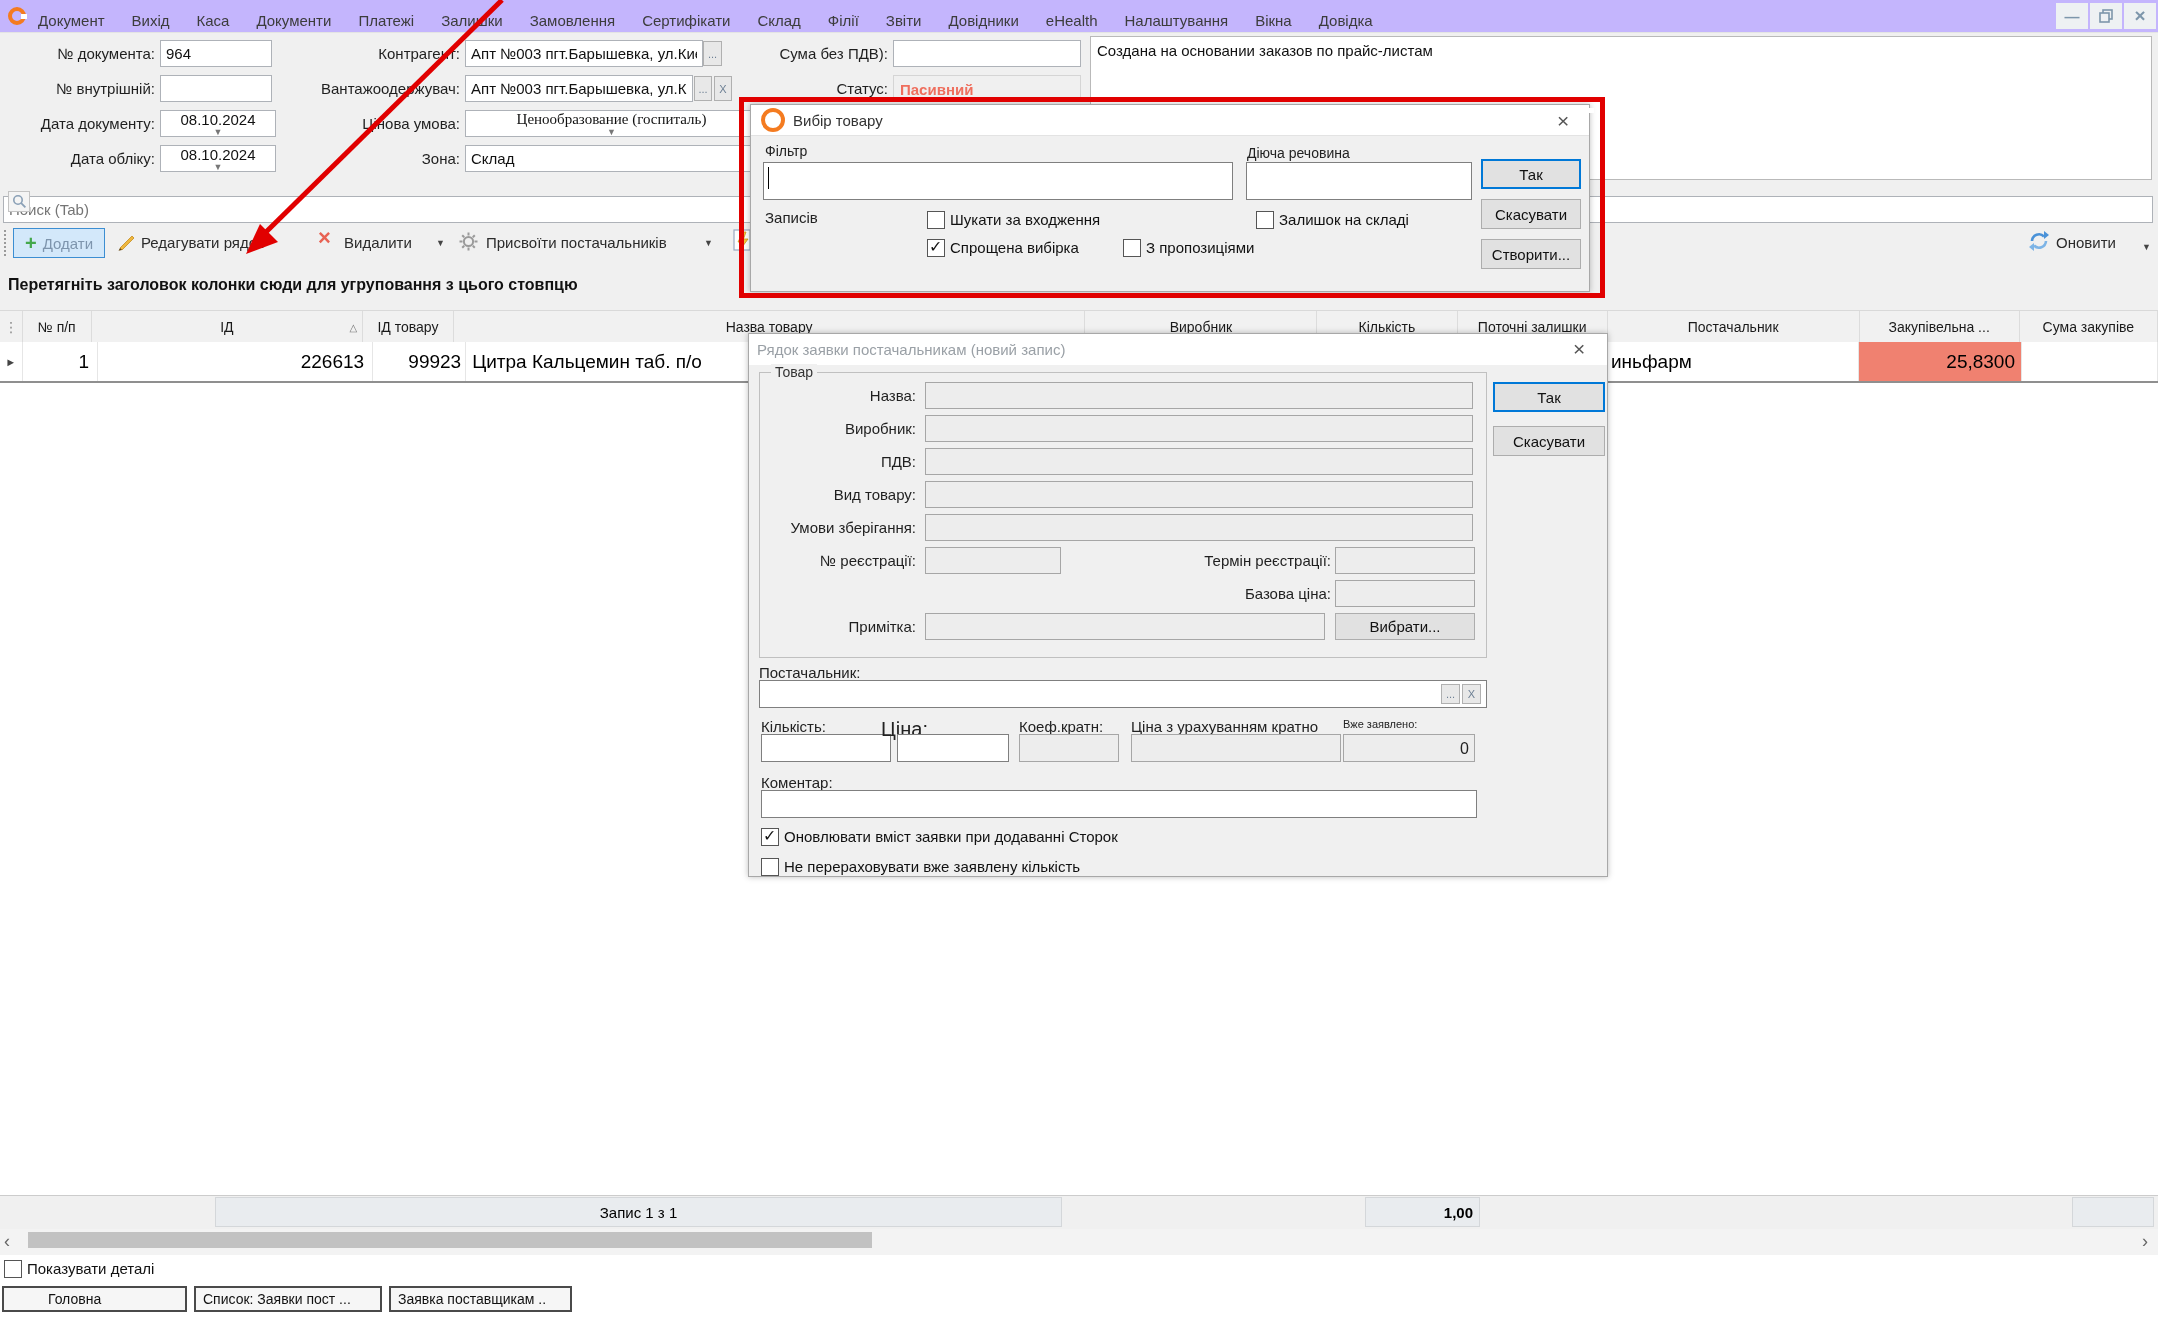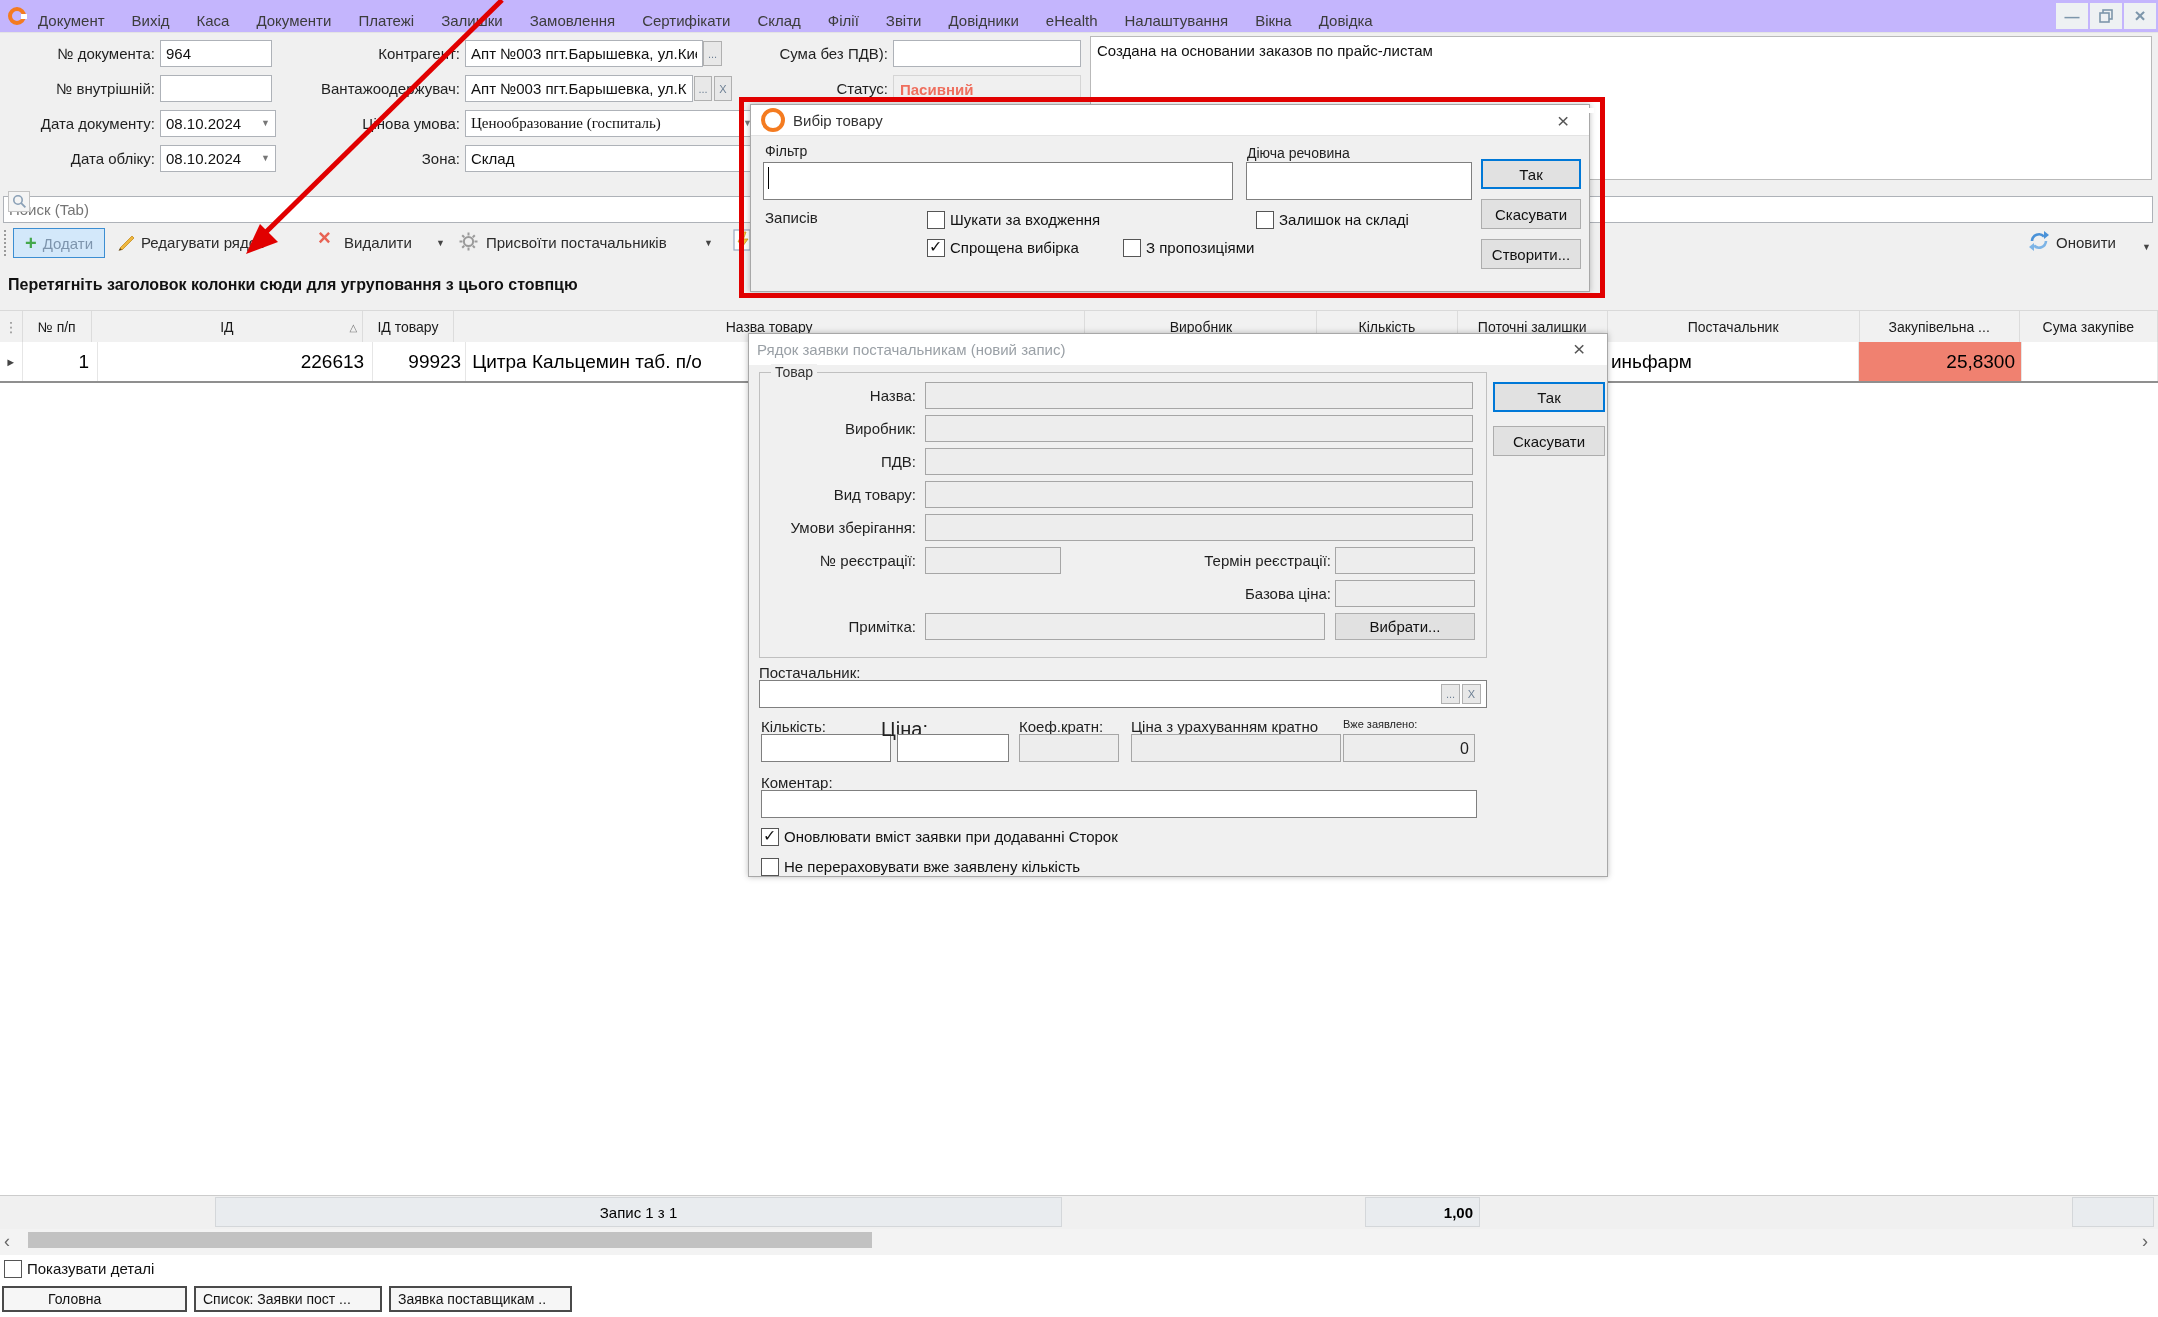--- a/index.html
+++ b/index.html
@@ -16,21 +16,21 @@
   .applogo::after{content:"";position:absolute;right:-5px;top:3px;width:6px;height:5px;background:#fff;}
   .winbtn{top:3px;width:32px;height:26px;background:#eef1f3;color:#7d96ab;display:flex;
           align-items:center;justify-content:center;font-size:15px;font-weight:bold;}
 
   
   .formarea{left:0;top:32px;width:2158px;height:278px;background:#f0f0f0;border-top:1px solid #e4e4e4;}
   .lbl{font-size:15px;line-height:27px;text-align:right;color:#1f1f1f;}
   .tin{height:27px;border:1px solid #aeb2b8;background:#fff;font-family:"Liberation Sans",sans-serif;
        font-size:15px;padding:0 5px;color:#111;}
   input.tin{outline:none;}
-  .combo{display:flex;align-items:center;justify-content:space-between;}
+  .combo{display:flex;align-items:center;justify-content:space-between;flex-direction:column;}
   .caret{font-size:9px;color:#777;line-height:1;}
   .mini{background:#e8e8e8;border:1px solid #b0b0b0;font-size:11px;color:#6e8095;
         display:flex;align-items:center;justify-content:center;}
   .statusval{font-size:15px;line-height:27px;font-weight:bold;color:#ef6f5e;padding:0 6px;
              border:1px solid #d5d5d5;}
   .commentbox{background:#fff;border:1px solid #b9b9b9;font-size:15px;padding:5px 6px;color:#111;}
 
   
   .tbtn-add{background:#d3e8fa;border:1px solid #3c8ed2;display:flex;align-items:center;
             justify-content:center;gap:6px;font-size:15px;color:#7e95ad;}

